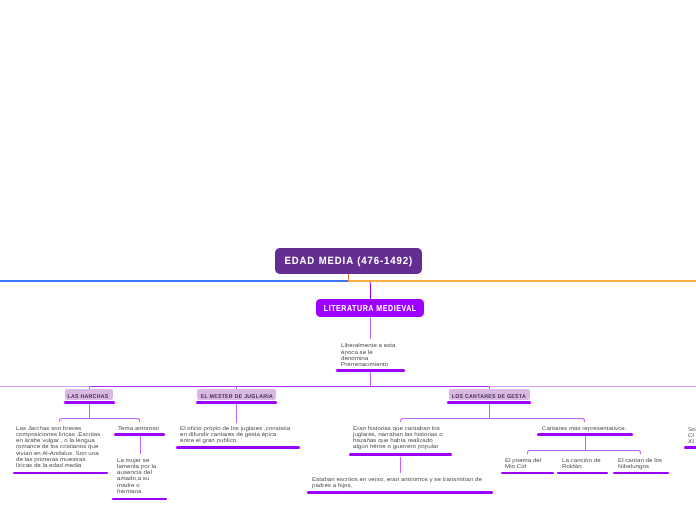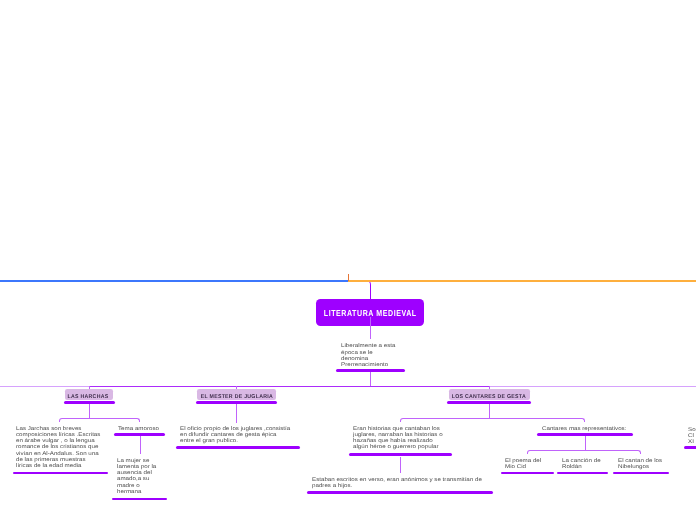--- a/index.html
+++ b/index.html
@@ -42,22 +42,25 @@
 
   <div class="abs" style="left:348px;top:280.3px;width:23px;height:19px;
               border-left:0;border-top:1.4px solid #9e00ff;
               border-right:1.4px solid #9e00ff;
               border-top-right-radius:4.5px;box-sizing:border-box;"></div>
 
   <div class="abs hline" style="left:0px;top:280.3px;width:348.5px;background:#3c77fc;height:1.4px;"></div>
   <div class="abs hline" style="left:348.2px;top:280.3px;width:347.8px;background:#feaf3e;height:1.4px;"></div>
   <div class="abs" style="left:348.2px;top:273.5px;width:1.3px;height:7.5px;background:#e67535;"></div>
 
+  <div class="abs rootnode" style="left:275px;top:247.5px;width:147px;height:26px;">
+    <span>EDAD MEDIA (476-1492)</span>
+  </div>
 
-  <div class="abs l2node" style="left:316px;top:299px;width:108px;height:27px;">
+  <div class="abs l2node" style="left:316px;top:299px;width:108px;height:18px;">
     <span>LITERATURA MEDIEVAL</span>
   </div>
 
   <div class="abs vline" style="left:370px;top:317px;width:1.1px;height:22px;"></div>
 
   <div class="abs leaf" style="left:341.4px;top:343.3px;width:50px;">Liberalmente a esta época se le denomina Prerrenacimiento</div>
   <div class="abs ul" style="left:336.2px;top:369.3px;width:68.6px;"></div>
   <div class="abs vline" style="left:370px;top:372px;width:1.1px;height:14px;"></div>
 
   <div class="abs hline" style="left:0px;top:385.6px;width:89.2px;background:#d6a2fd;height:1.1px;"></div>

